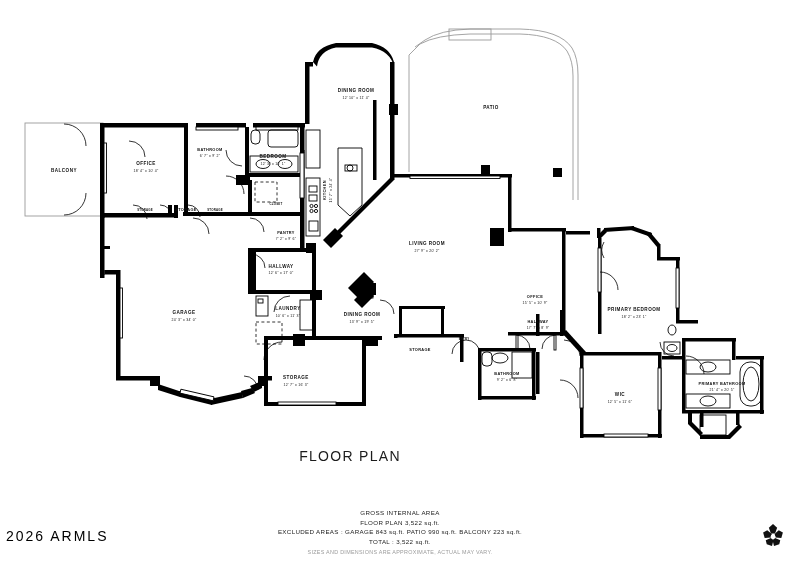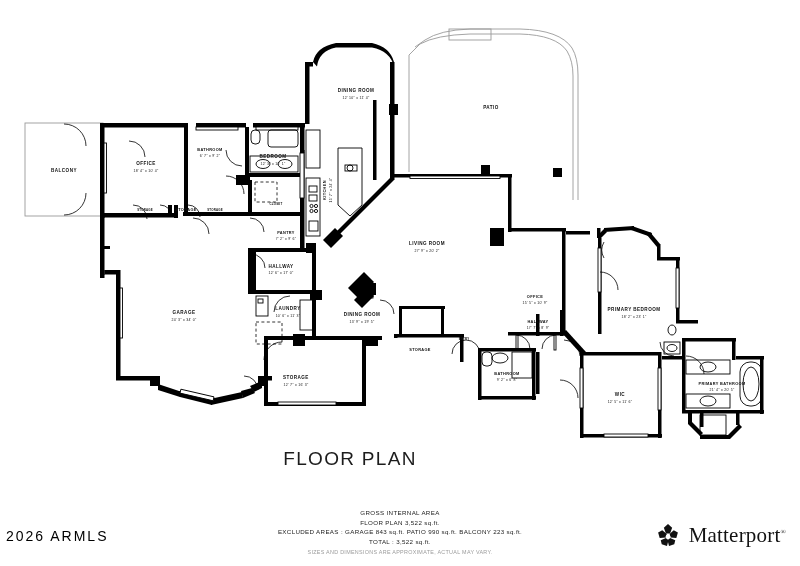--- a/index.html
+++ b/index.html
@@ -19,21 +19,21 @@
   .balcony-line{fill:none;stroke:#9a9a9a;stroke-width:0.9;}
 
   text{font-family:"Liberation Sans", sans-serif;fill:#111111;}
   .rm-name{font-size:4.6px;letter-spacing:0.45px;text-anchor:middle;font-weight:bold;}
   .rm-dim{font-size:3.5px;letter-spacing:0.25px;text-anchor:middle;}
   .rm-name-sm{font-size:3.9px;letter-spacing:0.35px;text-anchor:middle;font-weight:bold;}
   .rm-name-xs{font-size:2.9px;letter-spacing:0.2px;text-anchor:middle;font-weight:bold;}
 
   #title-floorplan{
     position:absolute;left:0;top:448px;width:700px;text-align:center;
-    font-size:19px;letter-spacing:1.3px;color:#1c1c1c;
+    font-size:14px;letter-spacing:1.3px;color:#1c1c1c;
   }
   #footer{
     position:absolute;left:0;top:508px;width:800px;text-align:center;
     line-height:9.6px;
   }
   #footer .f-line{font-size:6.2px;letter-spacing:0.35px;color:#1c1c1c;display:block;}
   #footer .f-disc{font-size:5.4px;letter-spacing:0.3px;color:#9b9b9b;display:block;margin-top:2px;}
 
   #brand{position:absolute;right:14px;top:522px;display:flex;align-items:center;gap:8px;}
   #brand .brand-mark{width:26px;height:26px;}
@@ -390,16 +390,15 @@
   <span class="brand-mark">
     <svg viewBox="0 0 100 100" width="26" height="26" aria-hidden="true">
       <path d="M50 8 L34 22 L42 44 L58 44 L66 22 Z" fill="#111"></path>
       <path d="M12 40 L18 62 L42 60 L46 46 L28 32 Z" fill="#111"></path>
       <path d="M88 40 L72 32 L56 46 L60 60 L82 62 Z" fill="#111"></path>
       <path d="M26 86 L46 92 L52 70 L42 62 L22 70 Z" fill="#111"></path>
       <path d="M74 86 L78 70 L58 62 L48 70 L54 92 Z" fill="#111"></path>
       <circle cx="50" cy="56" r="9" fill="#ffffff"></circle>
     </svg>
   </span>
-  <span class="brand-text"><span>Matterport</span><span class="brand-reg">®</span></span>
 </div>
 
 <div id="watermark">2026 ARMLS</div>
 
 </body></html>

